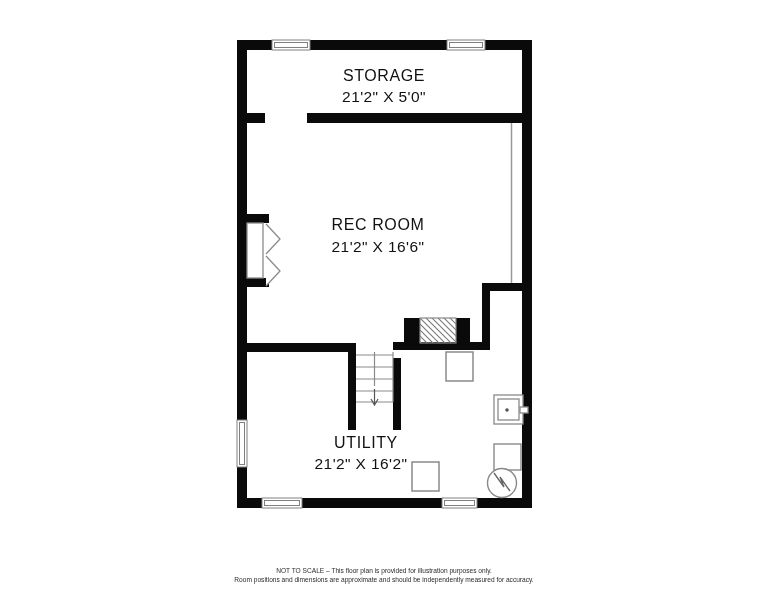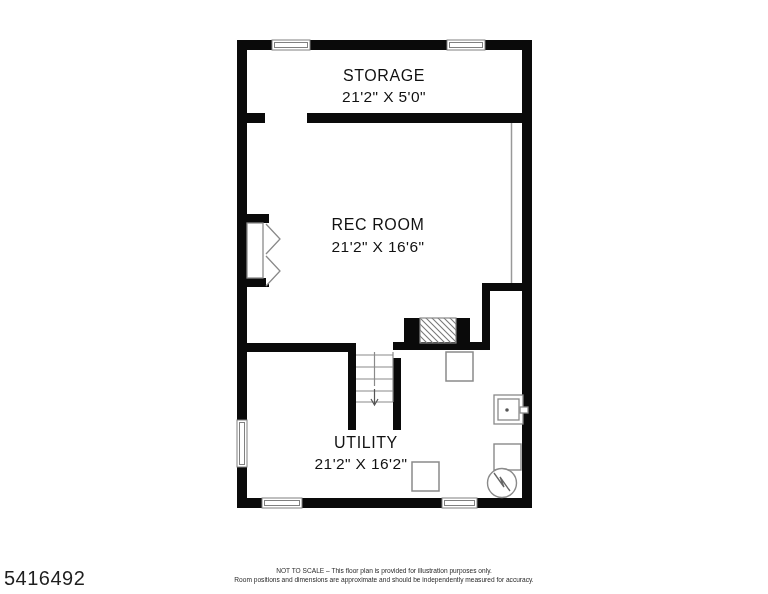--- a/index.html
+++ b/index.html
@@ -140,21 +140,20 @@
 
       <text class="room-name" x="378" y="230">REC ROOM</text>
       <text class="room-dim" x="378" y="252">21'2" X 16'6"</text>
 
       <text class="room-name" x="366" y="448">UTILITY</text>
       <text class="room-dim" x="361" y="469">21'2" X 16'2"</text>
     </g>
   </svg>
 
   
-  <div id="listing-id">5416492</div>
 
   
   <div id="disclaimer">
     <div>NOT TO SCALE – This floor plan is provided for illustration purposes only.</div>
     <div>Room positions and dimensions are approximate and should be independently measured for accuracy.</div>
   </div>
 
 </div>
 
 </body></html>

